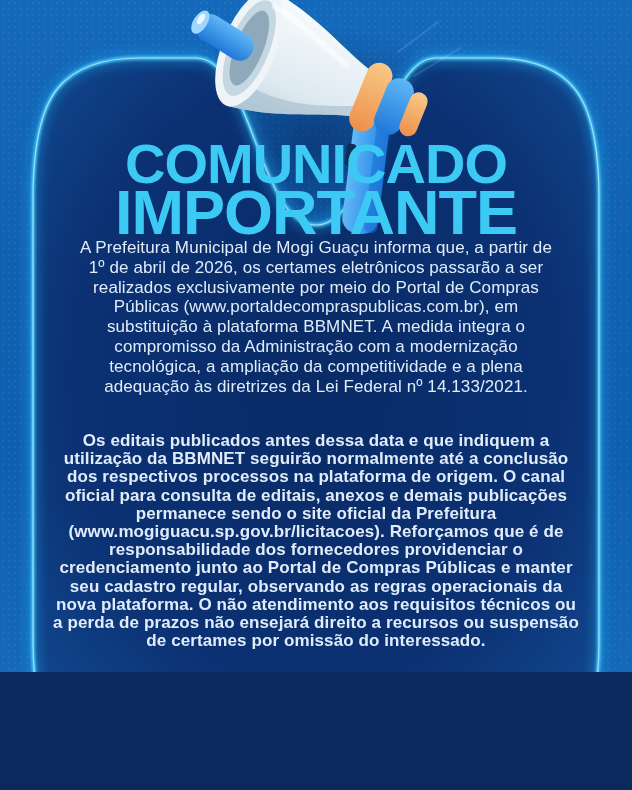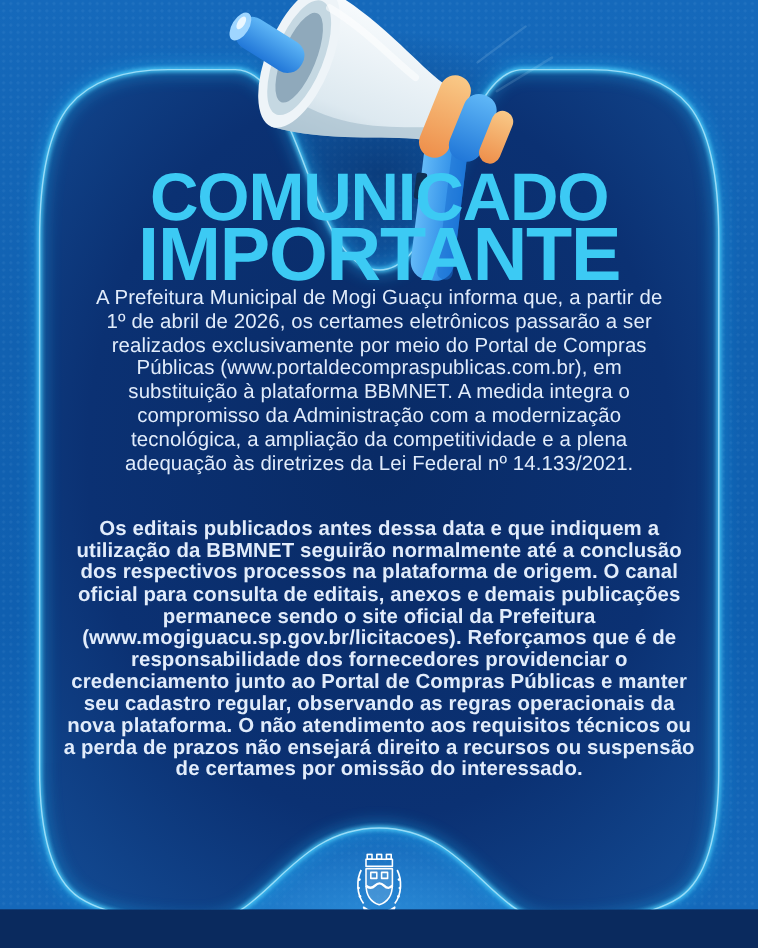--- a/index.html
+++ b/index.html
@@ -1,17 +1,17 @@
 <!DOCTYPE html>
 <html><head>
 <meta charset="utf-8">
 <style>
   html,body{margin:0;padding:0;background:#0a2a5e;}
   .canvas{
-    position:relative;width:632px;height:758px;overflow:hidden;
+    position:relative;width:632px;height:672px;overflow:hidden;
     background:linear-gradient(180deg,#1569bb 0%,#1161b1 38%,#0f5fb0 68%,#1568ba 100%);
     font-family:"Liberation Sans",sans-serif;
   }
   .canvas::before{ 
     content:"";position:absolute;inset:0;z-index:0;pointer-events:none;
     background-image:radial-gradient(rgba(170,220,255,.13) 1px,transparent 1.5px);
     background-size:6px 6px;opacity:.55;
   }
   .scene{position:absolute;left:0;top:0;z-index:1;}
   .title{

